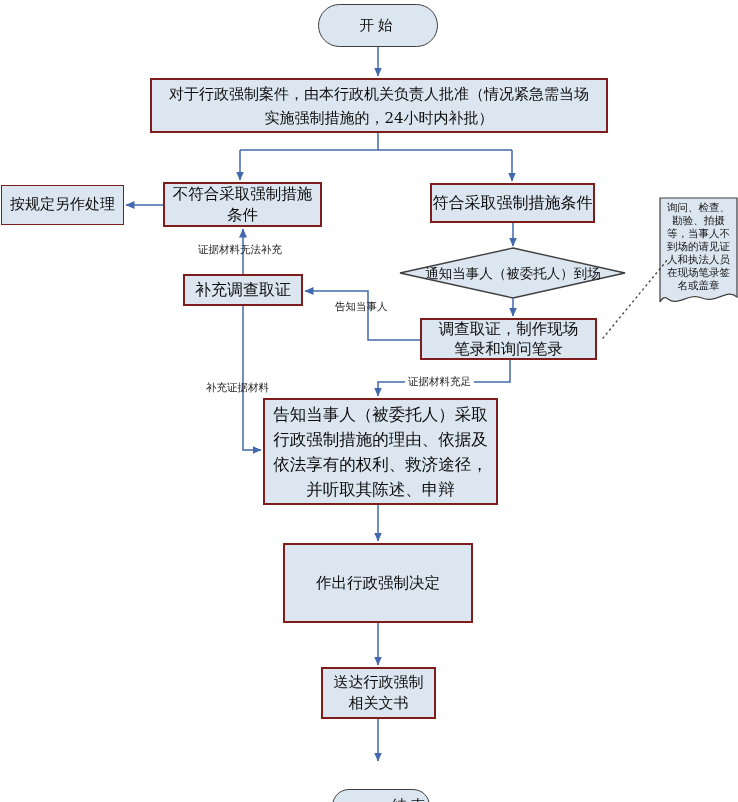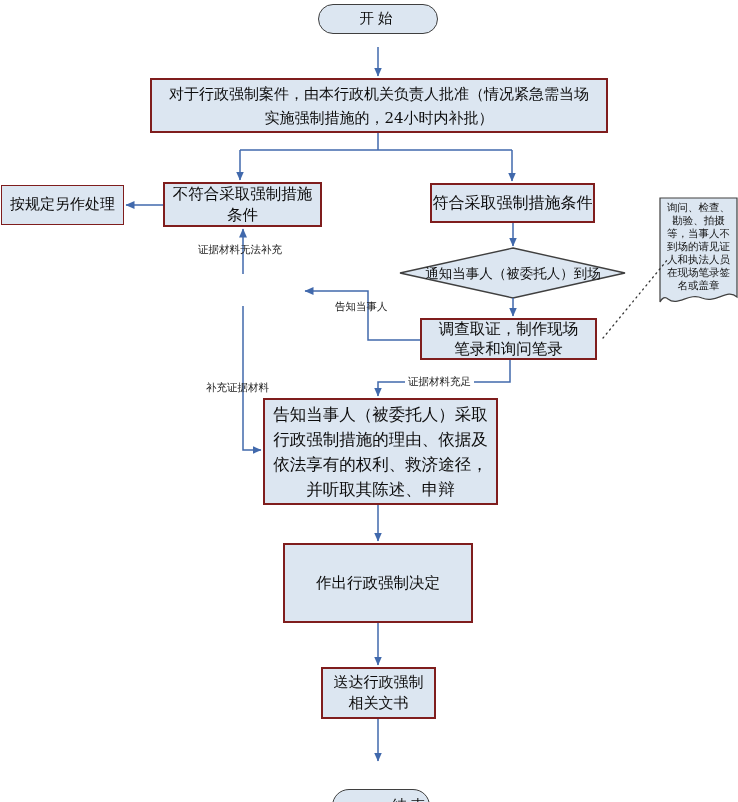--- a/index.html
+++ b/index.html
@@ -7,21 +7,21 @@
     position:relative;width:738px;height:802px;background:#ffffff;overflow:hidden;
     font-family:"DejaVu Serif","Liberation Serif",serif;color:#111;
   }
   svg.layer{position:absolute;left:0;top:0;width:738px;height:802px;}
   .node{
     position:absolute;box-sizing:border-box;background:#dce6f1;border:2px solid #7f1d1d;
     display:flex;align-items:center;justify-content:center;text-align:center;
     line-height:1.45;color:#0d0d0d;
   }
   .terminator{border-radius:22px;border-width:1.5px;border-color:#3f3f3f;font-size:14.5px;letter-spacing:4px;}
-  .n-start{left:318px;top:4px;width:120px;height:30px;font-family:Liberation Serif, serif;}
+  .n-start{left:318px;top:4px;width:120px;height:43px;font-family:Liberation Serif, serif;}
   .n-approval{left:150px;top:78px;width:458px;height:55px;font-size:15px;padding:0 13px;line-height:24px;}
   .n-other{left:1px;top:185px;width:123px;height:40px;font-size:15px;border-width:1.5px;}
   .n-notqual{left:163px;top:182px;width:159px;height:45px;font-size:15.5px;padding:0 6px;line-height:21px;}
   .n-qual{left:430px;top:183px;width:165px;height:40px;font-size:16px;}
   .n-supplement{left:183px;top:274px;width:120px;height:32px;font-size:16px;}
   .n-investigate{left:420px;top:318px;width:177px;height:42px;font-size:15.5px;padding:0 16px;line-height:20px;}
   .n-inform{left:263px;top:398px;width:235px;height:107px;font-size:16.5px;padding:0 6px;line-height:25px;}
   .n-decide{left:283px;top:543px;width:190px;height:80px;font-size:15.5px;}
   .n-deliver{left:321px;top:667px;width:115px;height:52px;font-size:15px;padding:0 8px;line-height:21px;}
   .n-end{left:332px;top:789px;width:98px;height:34px;justify-content:flex-end;}
@@ -91,20 +91,23 @@
   <div class="node n-notqual">
     <span>不符合采取强制措施条件</span>
   </div>
 
   <div class="node n-qual">
     <span>符合采取强制措施条件</span>
   </div>
 
   <div class="diamond-text">通知当事人（被委托人）到场</div>
 
+  <div class="node n-supplement">
+    <span>补充调查取证</span>
+  </div>
 
   <div class="node n-investigate">
     <span>调查取证，制作现场笔录和询问笔录</span>
   </div>
 
   <div class="node n-decide">
     <span>作出行政强制决定</span>
   </div>
 
   <div class="node n-inform">

